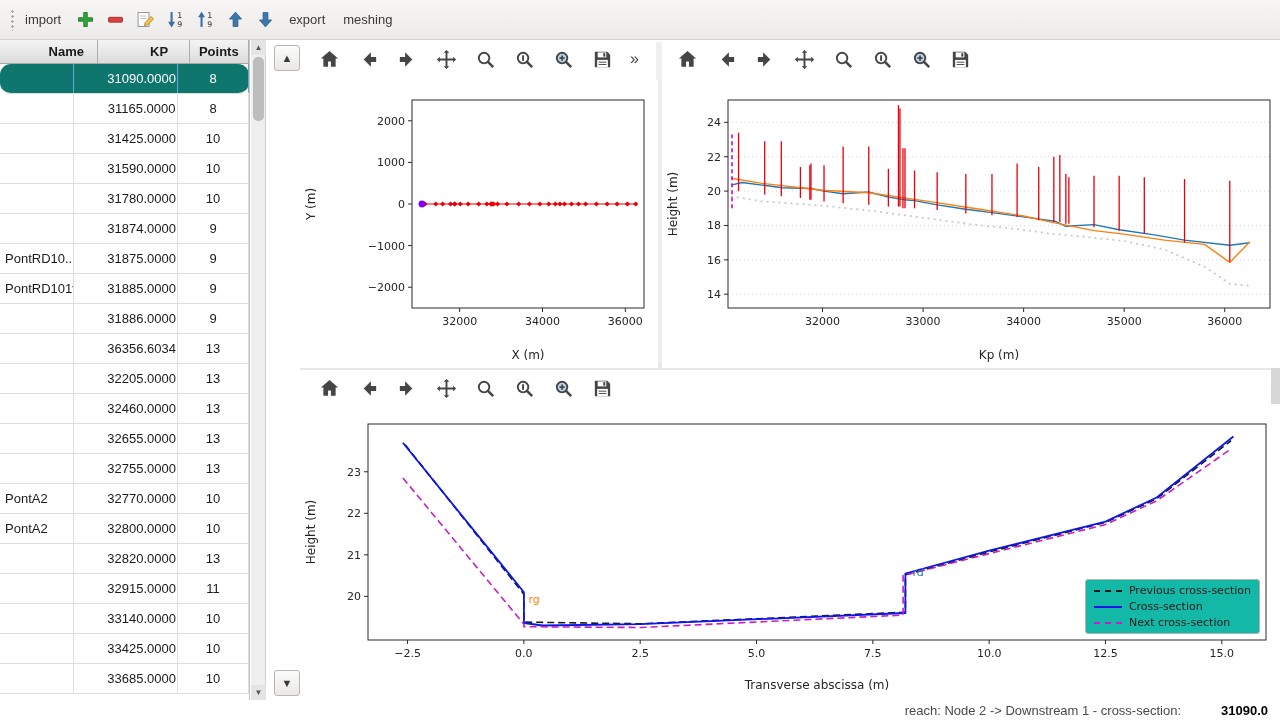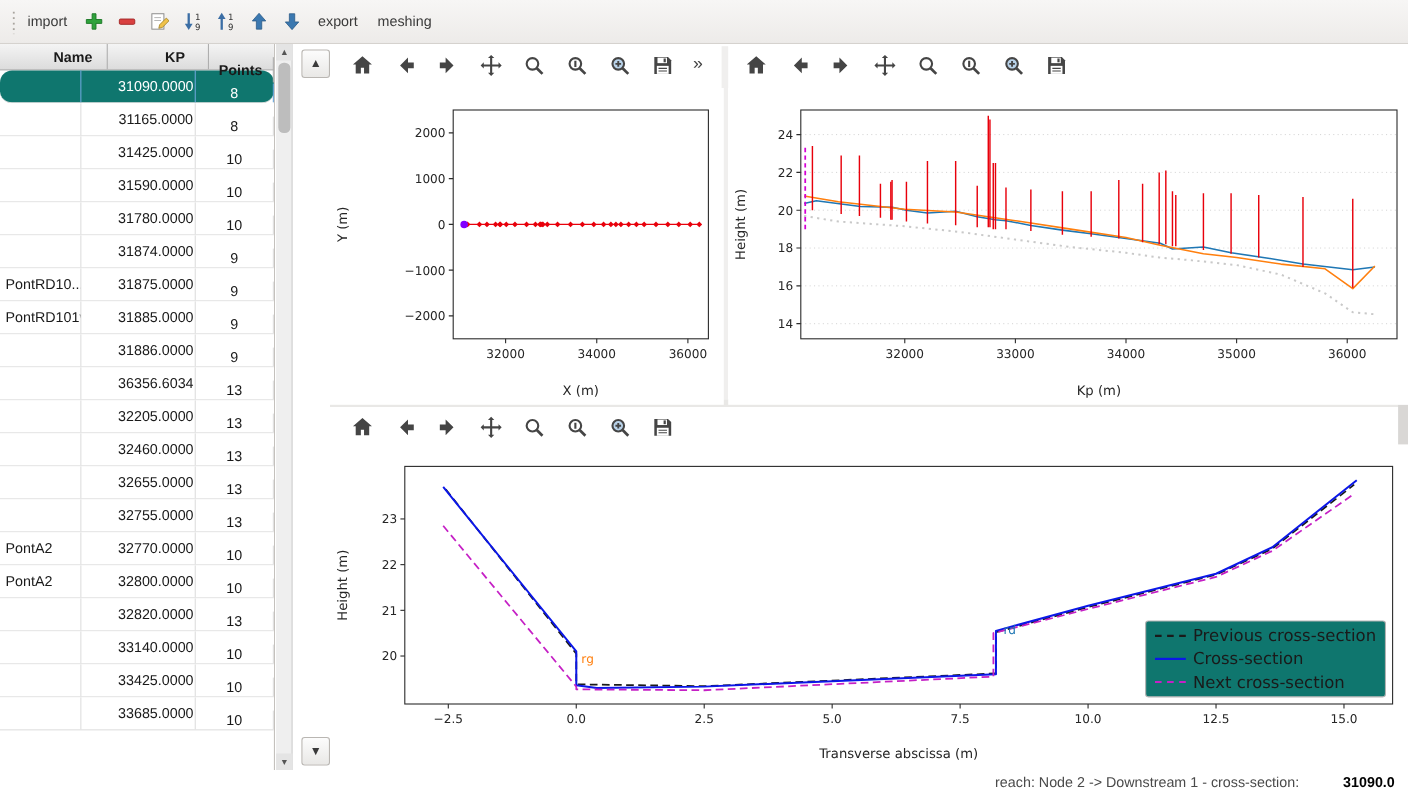--- a/index.html
+++ b/index.html
@@ -18,21 +18,21 @@
     align-items:center; justify-content:center; border-radius:3px; }
   .mb-btn svg { width:21px; height:21px; }
 
   
   .table-panel { position:absolute; left:0; top:40px; width:250px; height:660px;
     background:#fff; border-right:1px solid #c4c1bd; }
   .thead { display:flex; height:24px; background:linear-gradient(#f4f4f4,#dcdcdc);
     border-bottom:1px solid #a7a7a7; font-weight:bold;padding-left:36px; }
   .hcell { display:flex; align-items:center; justify-content:center;
     border-right:1px solid #aeaeae; height:100%; }
-  .col-name { width:85px; } .col-kp { width:83px;margin-left:32px; } .col-points { width:82px;margin-top:12px; }
+  .col-name { width:85px; } .col-kp { width:83px;margin-left:32px; } .col-points { width:82px; }
   .tbody { }
   .trow { display:flex; height:30px; border-bottom:1px solid #dedede; background:#fff; }
   .tcell { display:flex; align-items:center; justify-content:center;
     border-right:1px solid #dedede; overflow:hidden; white-space:nowrap; }
   .tcell.name { justify-content:flex-start; padding-left:5px; }
   .trow.selected { background:#0f766e; color:#ffffff;border-radius:11px; }
   .trow.selected .tcell { border-right-color:#6aa5d8; border-bottom-color:#6aa5d8; }
 
   
   .vscroll { position:absolute; left:251px; top:40px; width:15px; height:660px;
@@ -68,22 +68,22 @@
 
   
   .chart { position:absolute; background:#ffffff; }
   #chart-plan  { left:300px; top:80px;  width:358px; height:288px; }
   #chart-profile { left:662px; top:80px; width:618px; height:288px; }
   #chart-cross { left:300px; top:408px; width:980px; height:290px; }
   .chart svg text { font-family:"DejaVu Sans", sans-serif; fill:#262626; }
   .chart .tick { font-size:11px; }
   .chart .axlabel { font-size:12px; }
   .chart .anno { font-size:11px; }
-  .chart-legend { position:absolute; background:#0f766e; border:1px solid #b3b3b3;
-    border-radius:3px; padding:4px 8px; font-family:"DejaVu Sans", sans-serif; font-size:15px;
+  .chart-legend { position:absolute; background:#14b8a6; border:1px solid #b3b3b3;
+    border-radius:3px; padding:4px 8px; font-family:"DejaVu Sans", sans-serif; font-size:11px;
     display:flex; flex-direction:column; gap:3px; }
   .legend-row { display:flex; align-items:center; gap:7px; }
   .legend-sample { width:28px; height:0; border-top:2px solid #000; flex:none; }
 
   
   .statusbar { position:absolute; left:0; top:700px; width:1280px; height:20px;
     display:flex; align-items:center; justify-content:flex-end; padding-right:12px;
     color:#4a4a4a; background:#ffffff;gap:36px; }
   .statusbar b { color:#000; margin-left:4px; }
 </style>
@@ -265,20 +265,25 @@
       </div>
       <div class="trow">
         <div class="tcell name col-name">PontA2</div>
         <div class="tcell col-kp">32800.0000</div>
         <div class="tcell col-points">10</div>
       </div>
       <div class="trow">
         <div class="tcell name col-name"></div>
         <div class="tcell col-kp">32820.0000</div>
         <div class="tcell col-points">13</div>
+      </div>
+      <div class="trow">
+        <div class="tcell name col-name"></div>
+        <div class="tcell col-kp">32915.0000</div>
+        <div class="tcell col-points">11</div>
       </div>
       <div class="trow">
         <div class="tcell name col-name"></div>
         <div class="tcell col-kp">33140.0000</div>
         <div class="tcell col-points">10</div>
       </div>
       <div class="trow">
         <div class="tcell name col-name"></div>
         <div class="tcell col-kp">33425.0000</div>
         <div class="tcell col-points">10</div>

